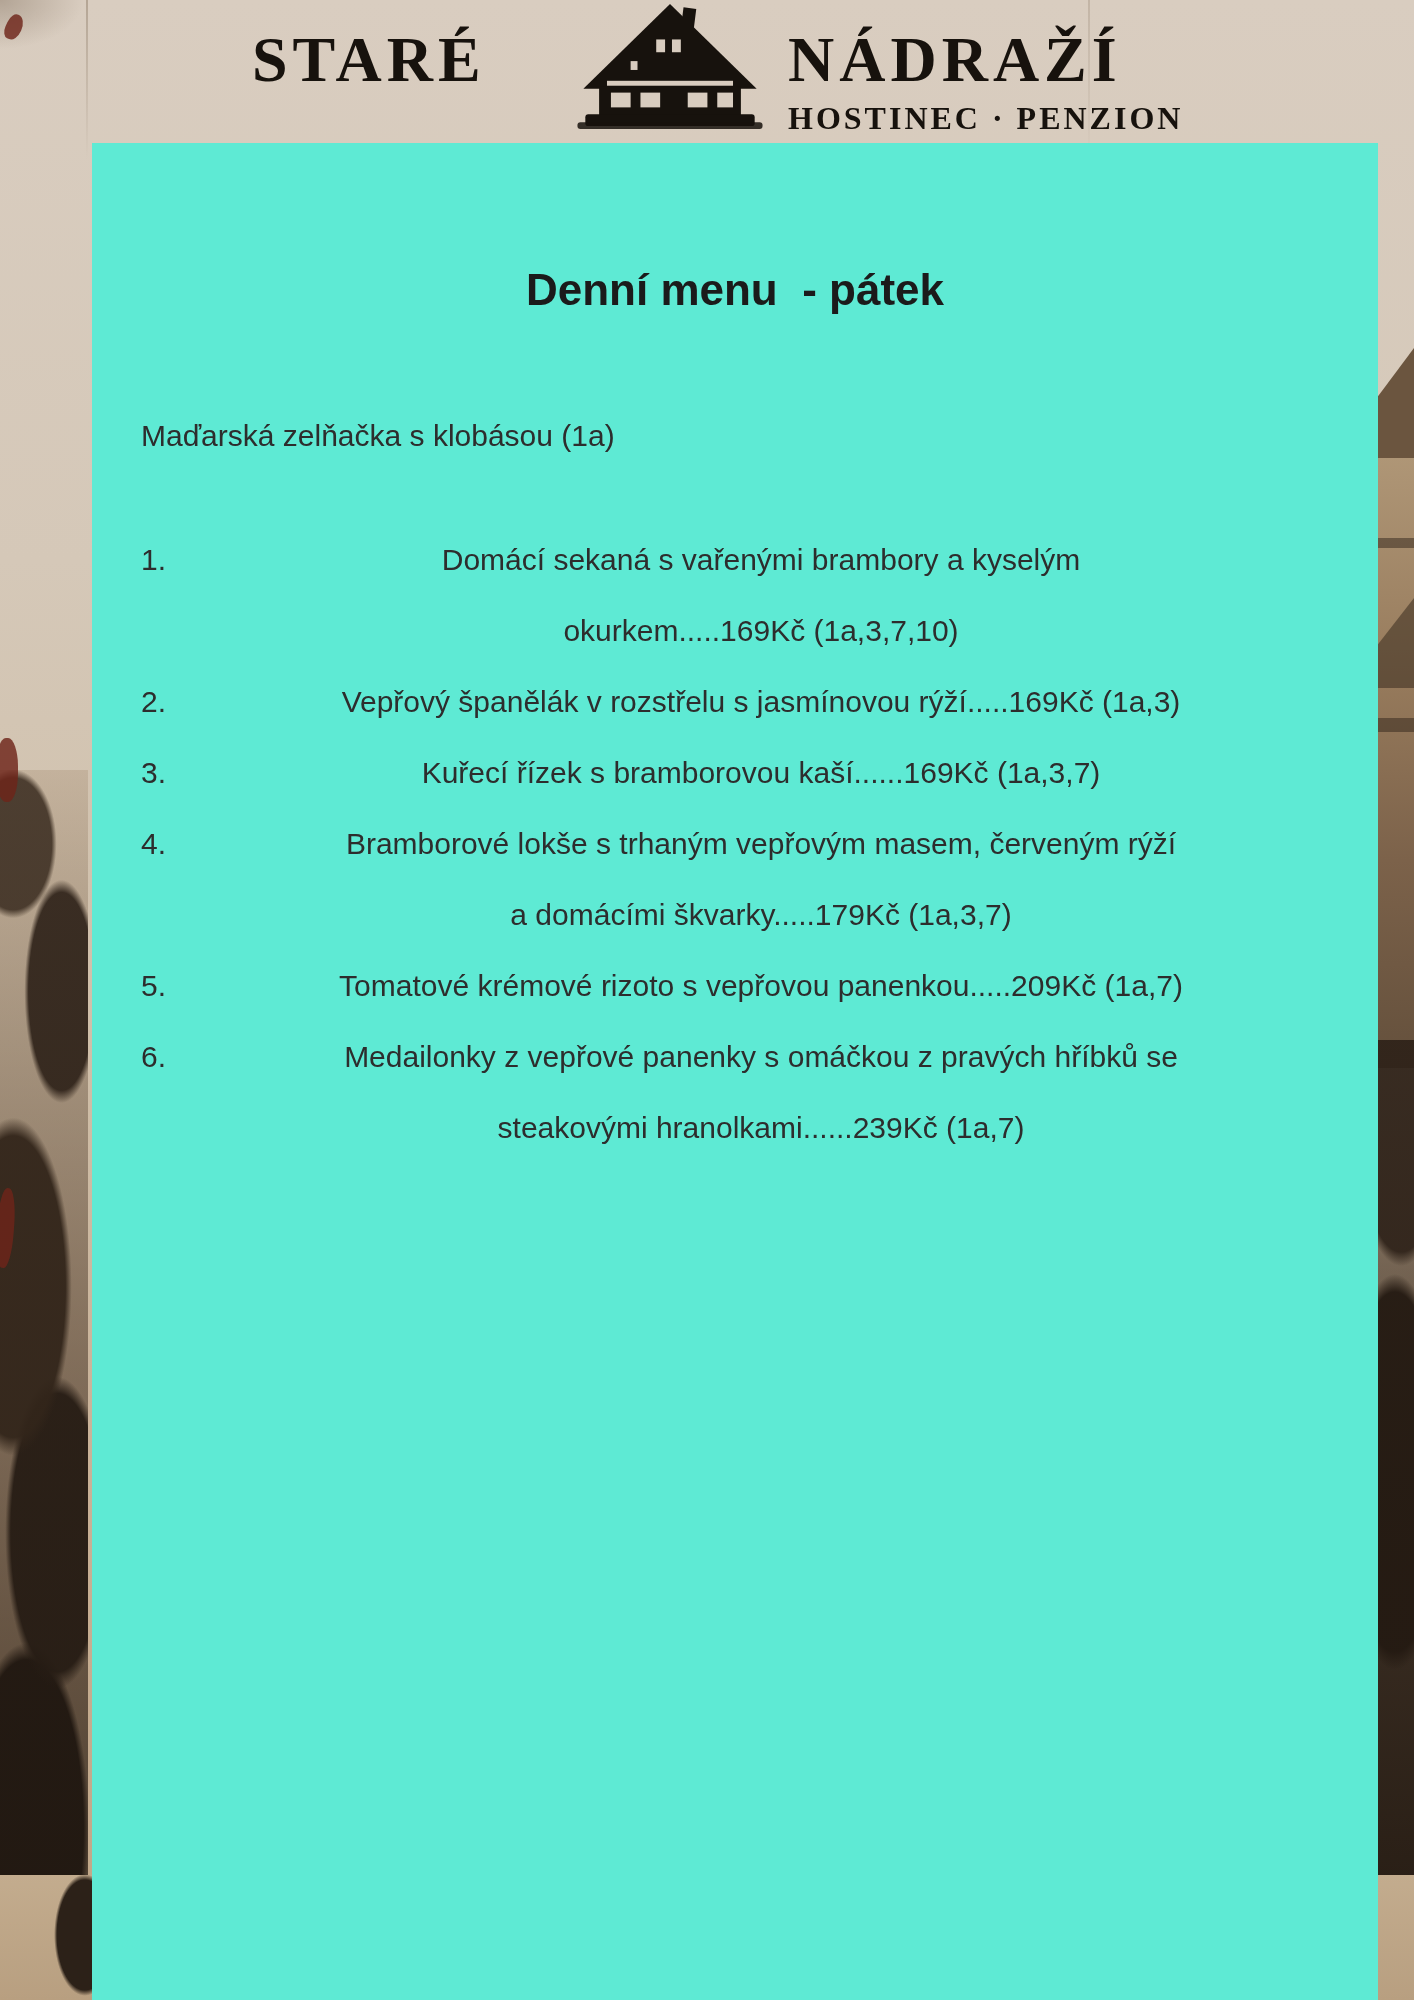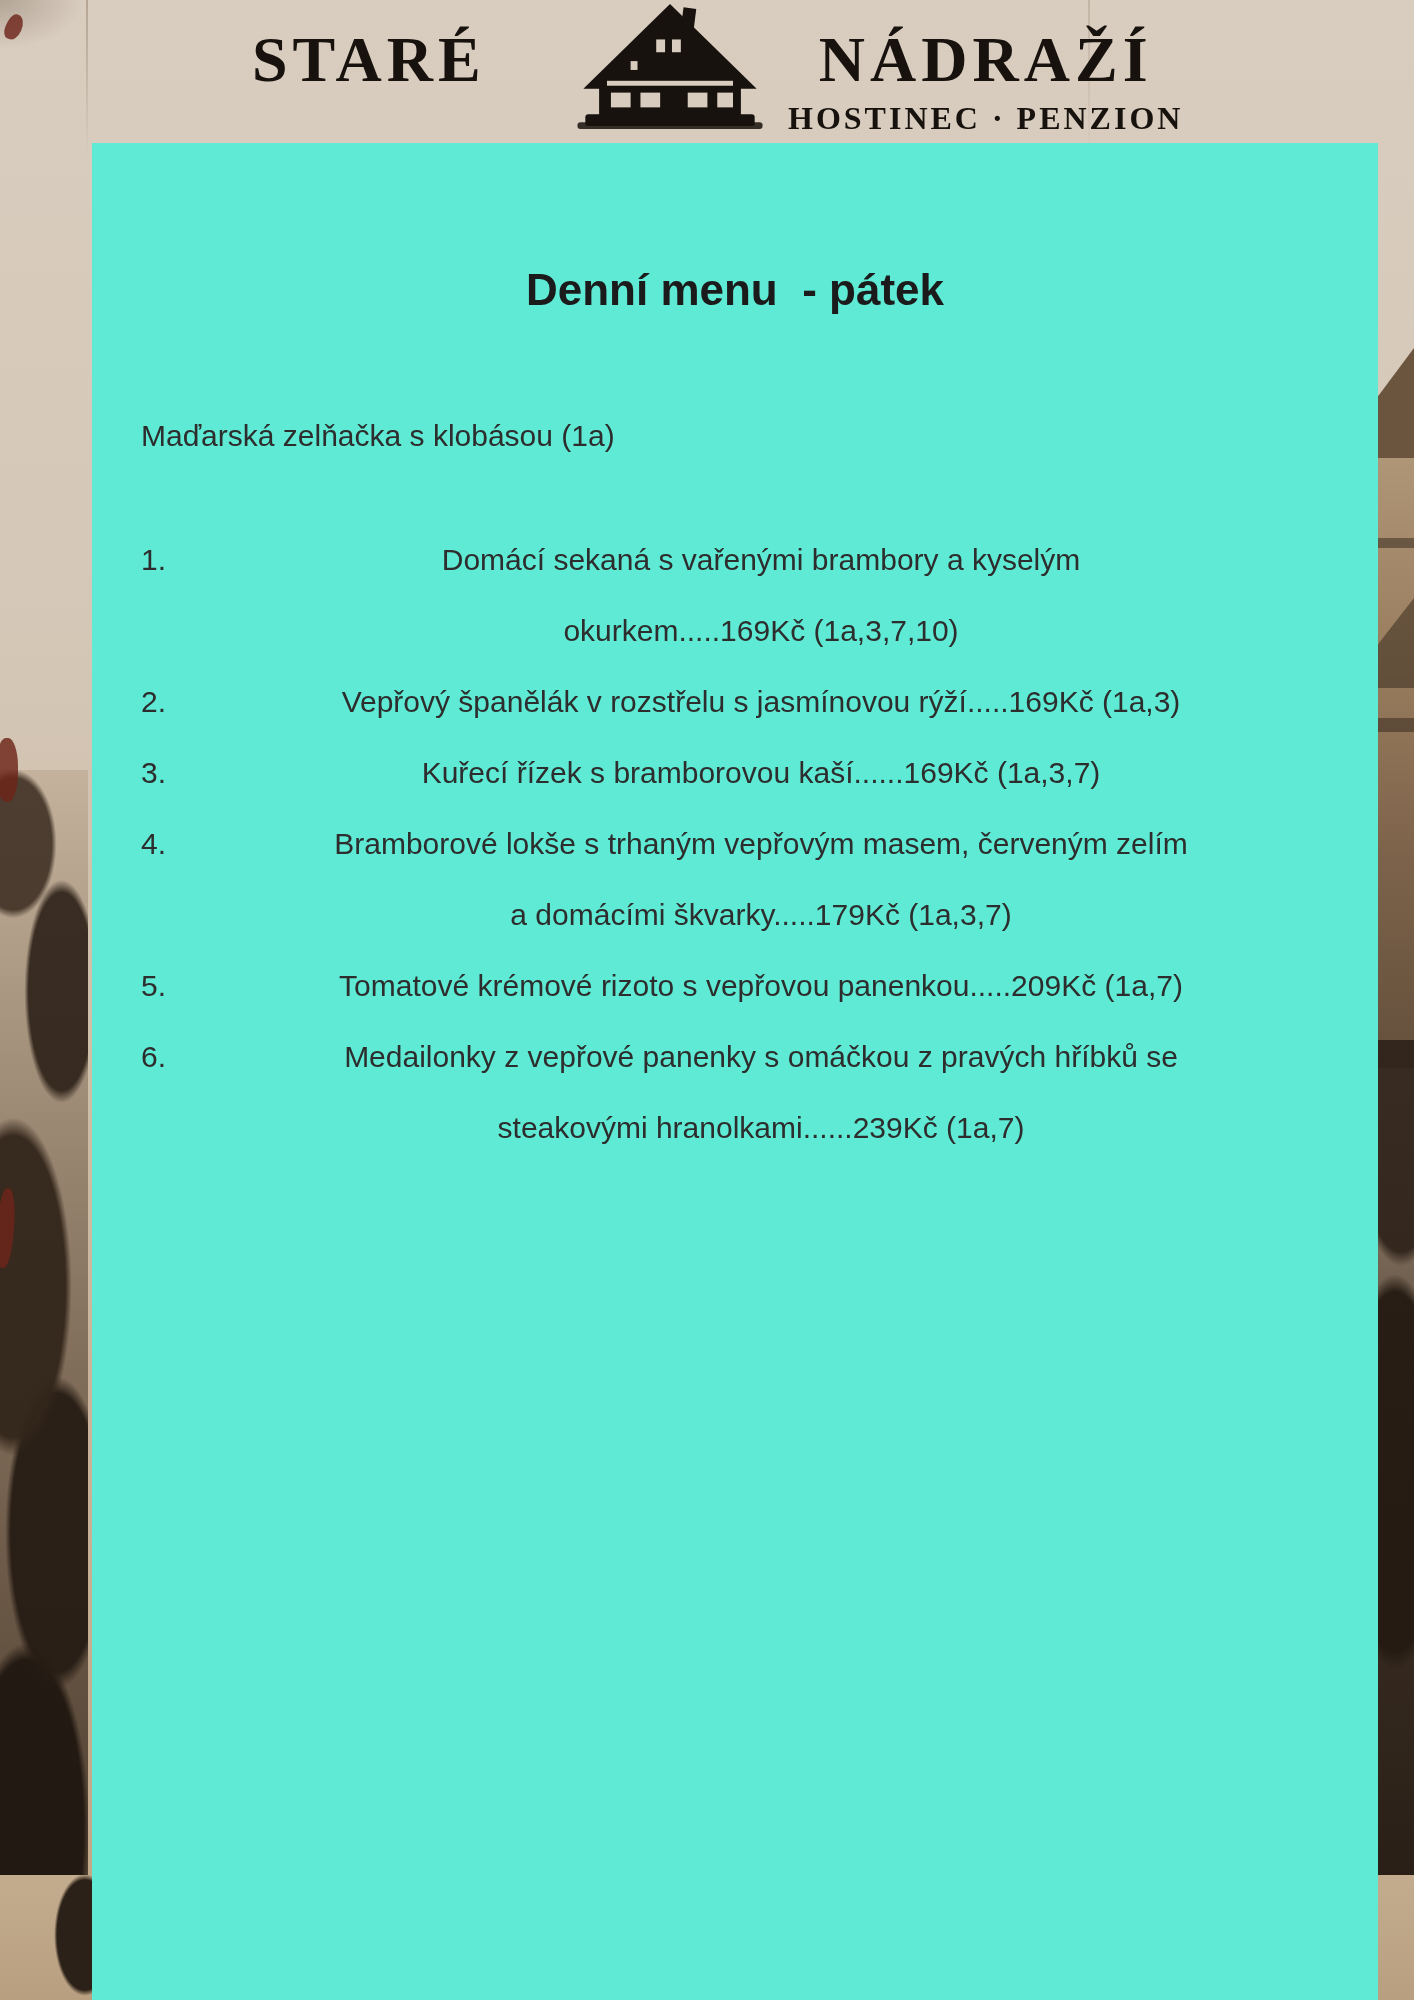--- a/index.html
+++ b/index.html
@@ -67,21 +67,21 @@
   .stamp.s3{left:-3px;top:1188px;width:17px;height:80px;border-radius:45%;transform:rotate(4deg);}
 
   
   .header{position:absolute;left:0;top:0;width:100%;height:101px;z-index:3;}
   .brand-word{
     font-family:"Liberation Serif",serif;font-weight:bold;color:#17120d;
     font-size:64px;line-height:1;letter-spacing:5px;white-space:nowrap;
   }
   .brand-left{position:absolute;left:252px;top:28px;}
   .brand-logo{position:absolute;left:566px;top:4px;width:208px;height:128px;}
-  .brand-right-wrap{position:absolute;left:788px;top:28px;text-align:center;}
+  .brand-right-wrap{position:absolute;left:788px;top:28px;text-align:left;}
   .brand-sub{
     font-family:"Liberation Serif",serif;font-weight:bold;color:#17120d;
     font-size:32px;letter-spacing:3px;margin-top:8px;white-space:nowrap;
   }
 
   
   .card{
     position:absolute;left:92px;top:143px;width:1286px;height:1952px;
     background:#5eead4;z-index:2;box-sizing:border-box;
     padding:119px 49px 0 49px;
@@ -173,21 +173,21 @@
       </div>
       <div class="item">
         <span class="num">3.</span>
         <div class="lines">
           <div class="line">Kuřecí řízek s bramborovou kaší......169Kč (1a,3,7)</div>
         </div>
       </div>
       <div class="item">
         <span class="num">4.</span>
         <div class="lines">
-          <div class="line">Bramborové lokše s trhaným vepřovým masem, červeným zelím</div>
+          <div class="line">Bramborové lokše s trhaným vepřovým masem, červeným rýží</div>
           <div class="line">a domácími škvarky.....179Kč (1a,3,7)</div>
         </div>
       </div>
       <div class="item">
         <span class="num">5.</span>
         <div class="lines">
           <div class="line">Tomatové krémové rizoto s vepřovou panenkou.....209Kč (1a,7)</div>
         </div>
       </div>
       <div class="item">

